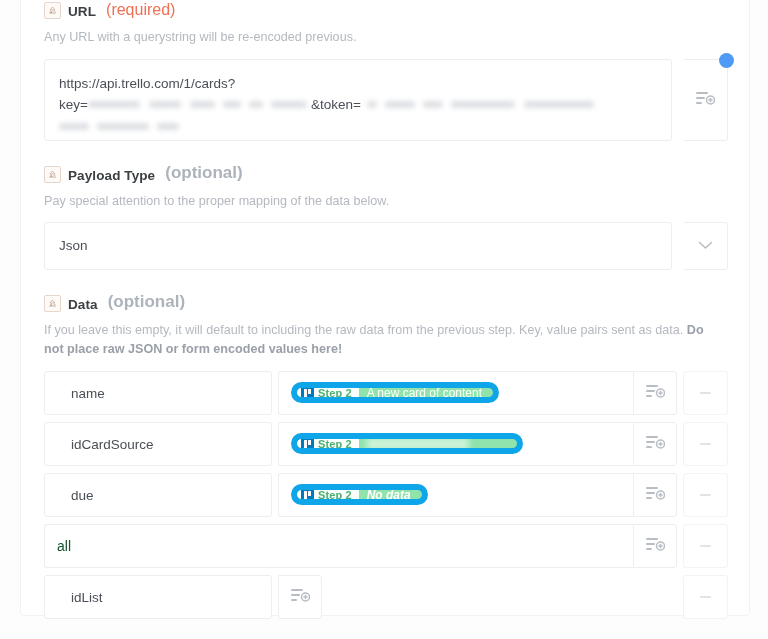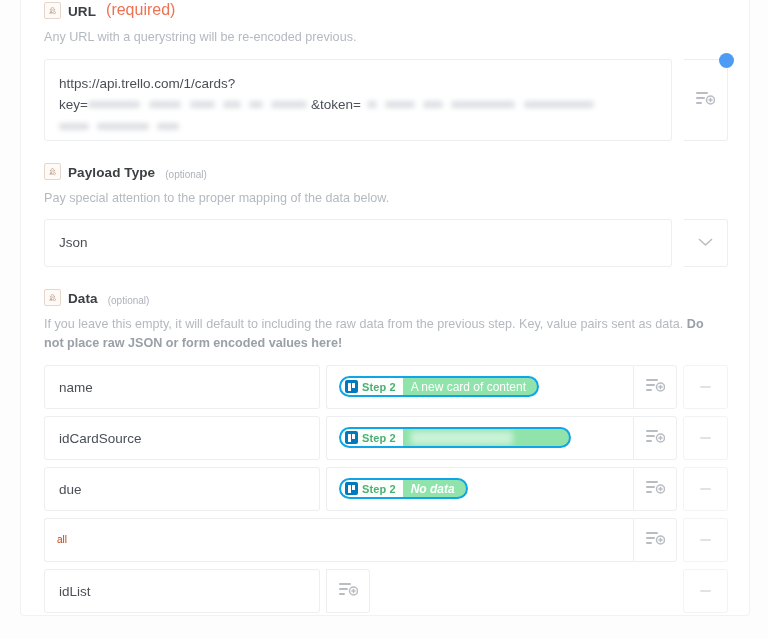--- a/index.html
+++ b/index.html
@@ -73,23 +73,23 @@
     color: #3c4043;
     letter-spacing: 0.1px;
   }
   .field-req {
     font-size: 16px;
     color: #ef7153;
     font-weight: normal;
     margin-left: 3px;
   }
   .field-opt {
-    font-size: 10px;
+    font-size: 17px;
     color: #adb3bb;
-    font-weight: normal;
+    font-weight: bold;
     margin-left: 3px;
   }
 
   .field-help {
     font-size: 12.6px;
     color: #b4b9c0;
     line-height: 1.55;
     margin-bottom: 11px;
     max-width: 680px;
   }
@@ -181,27 +181,27 @@
   .data-rows { margin-top: 0; }
 
   .data-row {
     display: flex;
     align-items: stretch;
     margin-bottom: 7px;
     gap: 6px;
   }
 
   .key-input {
-    width: 276px;
+    width: 228px;
     flex: none;
     border: 1px solid #edeef0;
     border-radius: 3px;
     background: #ffffff;
     box-sizing: border-box;
-    padding: 0 14px;
+    padding: 0 26px;
     font-size: 13.5px;
     color: #4a4f57;
     height: 44px;
     line-height: 44px;
     white-space: nowrap;
     overflow: hidden;
   }
 
   .val-wrap {
     flex: 1;
@@ -256,21 +256,21 @@
     display: block;
   }
 
   
   .step-pill {
     display: inline-flex;
     align-items: center;
     height: 21px;
     border-radius: 11px;
     background: #8fe3ab;
-    border: 2px solid #0ea5e9;
+    border: 6px solid #0ea5e9;
     overflow: hidden;
     max-width: 100%;
     box-sizing: border-box;
   }
   .step-pill.wide { width: 232px; }
 
   .pill-tag {
     display: inline-flex;
     align-items: center;
     gap: 4px;
@@ -321,22 +321,22 @@
     font-style: italic;
     font-weight: bold;
   }
   .pill-value.blurred {
     filter: blur(3px);
     opacity: .55;
     color: #ffffff;
   }
 
   .plain-value {
-    font-size: 10px;
-    color: #c2410c;
+    font-size: 14px;
+    color: #14532d;
   }
 
   .sep { height: 22px; }
 </style>
 </head>
 <body>
 
 <div class="page">
   <div class="card">
     <div class="card-inner">

